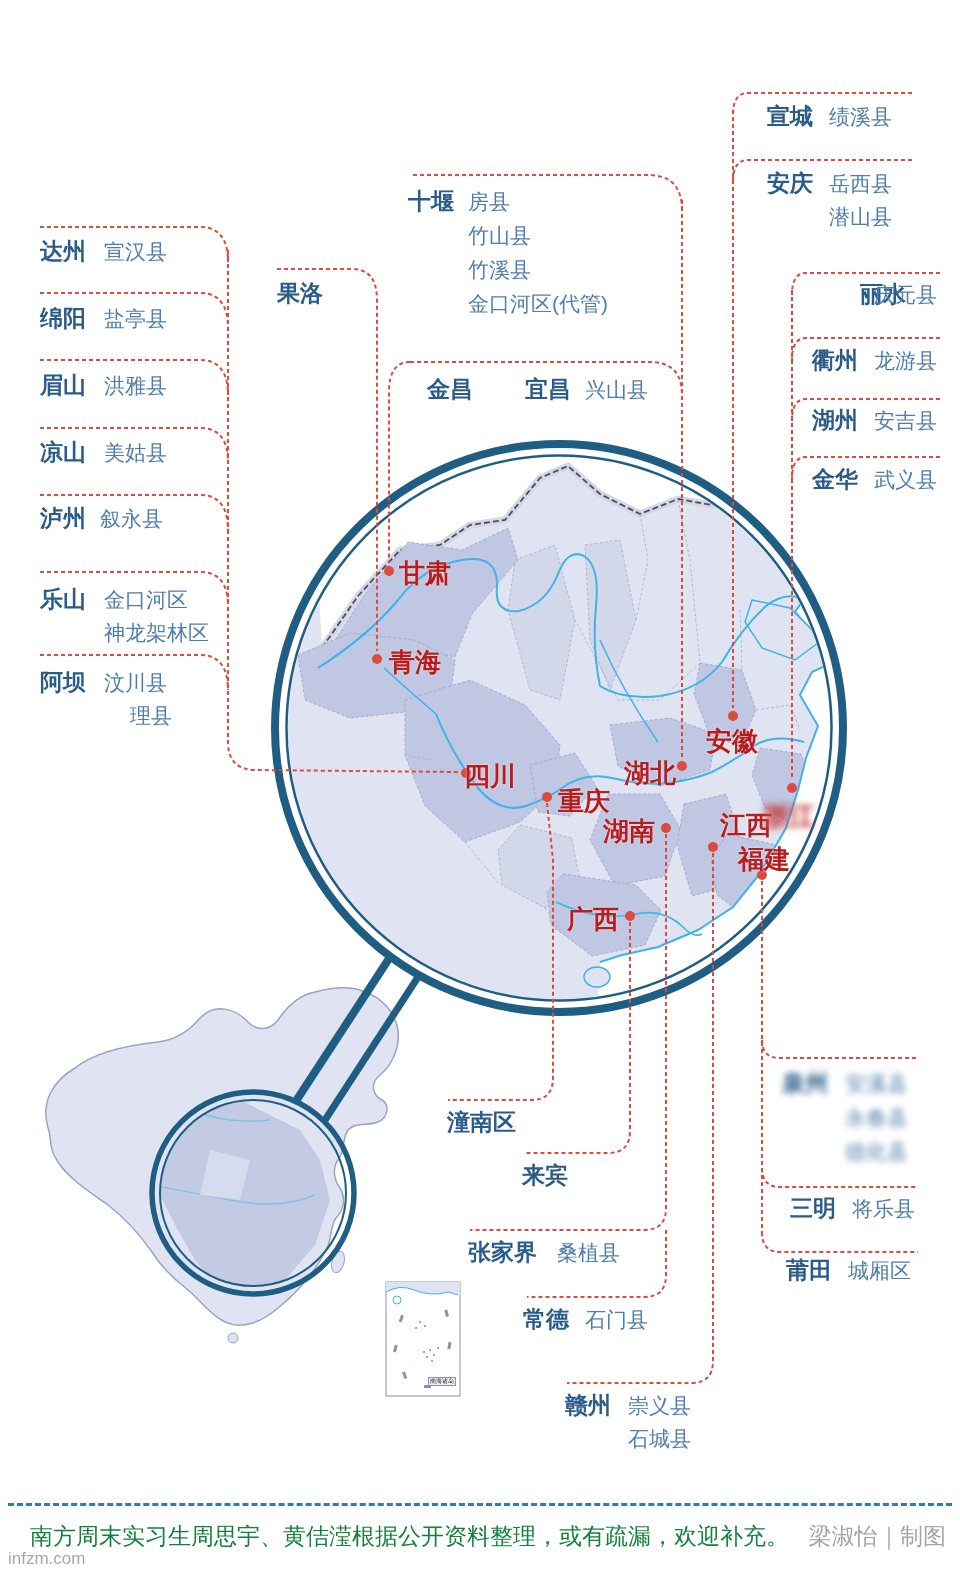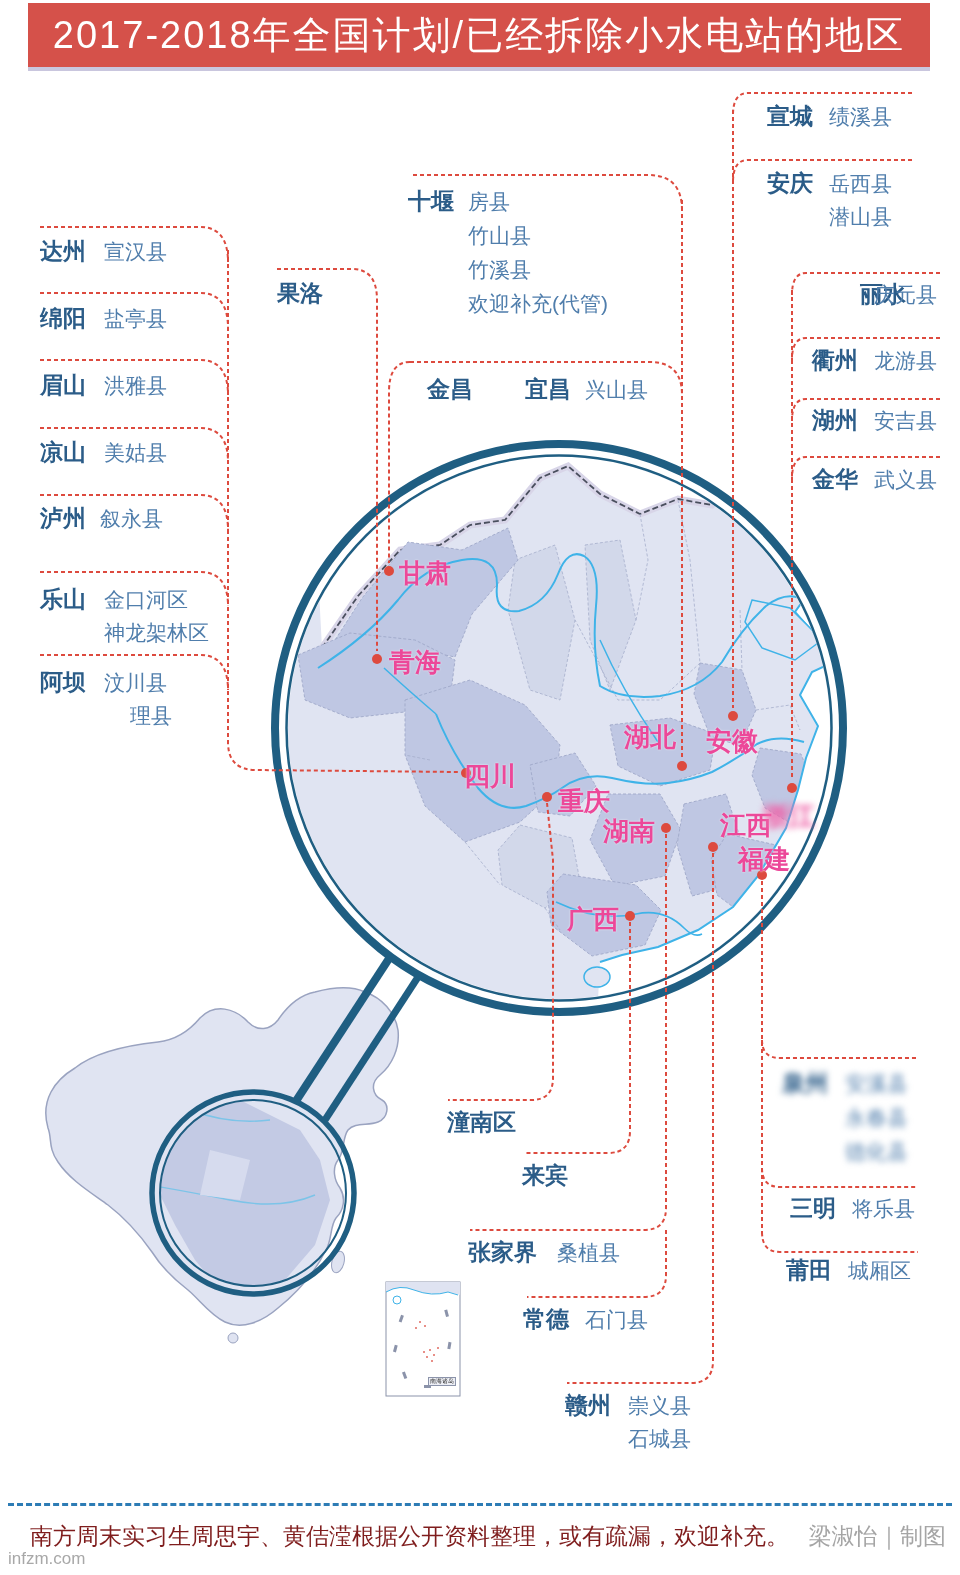--- a/index.html
+++ b/index.html
@@ -3,25 +3,25 @@
 <meta charset="utf-8">
 <style>
   html,body{margin:0;padding:0;background:#ffffff;}
   .poster{position:relative;width:960px;height:1575px;background:#fff;overflow:hidden;
           font-family:"Liberation Sans","DejaVu Sans",sans-serif;}
   .banner{position:absolute;left:28px;top:3px;width:902px;height:64px;background:#d5514a;
           border-bottom:4px solid #c9c6de;display:flex;align-items:center;justify-content:center;
           color:#fff;font-size:38px;letter-spacing:2px;white-space:nowrap;}
   .city{position:absolute;color:#2b5c88;font-weight:bold;font-size:23px;white-space:nowrap;}
   .county{position:absolute;color:#507eac;font-size:21px;white-space:nowrap;}
-  .prov{position:absolute;color:#ec4899;font-weight:bold;font-size:26px;white-space:nowrap;
+  .prov{position:absolute;color:#b91c1c;font-weight:bold;font-size:26px;white-space:nowrap;
         text-shadow:0 0 2px rgba(255,255,255,.8);}
   .censored{filter:blur(3px);}
   svg{position:absolute;left:0;top:0;}
-  .footer-note{position:absolute;left:30px;top:1521px;font-size:23px;color:#7f1d1d;white-space:nowrap;}
+  .footer-note{position:absolute;left:30px;top:1521px;font-size:23px;color:#15803d;white-space:nowrap;}
   .footer-credit{position:absolute;right:14px;top:1521px;font-size:23px;color:#a5a5a5;white-space:nowrap;}
   .watermark{position:absolute;left:8px;top:1549px;font-size:17px;color:#a8a8a8;}
   .rule{position:absolute;left:8px;top:1503px;width:944px;height:0;border-top:3px dashed #2d7cb5;}
   .inset-label{position:absolute;left:428px;top:1377px;font-size:6px;color:#333;background:#eceef5;
                border:1px solid #8b93aa;padding:0 1px;line-height:7px;}
 </style>
 </head>
 <body>
 <div class="poster">
 
@@ -193,23 +193,20 @@
         <circle cx="682" cy="766" r="5"></circle>
         <circle cx="733" cy="716" r="5"></circle>
     <circle cx="666" cy="828" r="5"></circle>
         <circle cx="713" cy="847" r="5"></circle>
         <circle cx="792" cy="788" r="5"></circle>
     <circle cx="762" cy="875" r="5"></circle>
         <circle cx="630" cy="916" r="5"></circle>
   </g>
 </svg>
 
-<div class="banner">
-  <span>2017-2018年全国计划/已经拆除小水电站的地区</span>
-</div>
 
 <div class="city" style="left:40px;top:236px">达州</div>
 <div class="county" style="left:104px;top:238px">宣汉县</div>
 <div class="city" style="left:40px;top:303px">绵阳</div>
 <div class="county" style="left:104px;top:305px">盐亭县</div>
 <div class="city" style="left:40px;top:370px">眉山</div>
 <div class="county" style="left:104px;top:372px">洪雅县</div>
 <div class="city" style="left:40px;top:437px">凉山</div>
 <div class="county" style="left:104px;top:439px">美姑县</div>
 <div class="city" style="left:40px;top:503px">泸州</div>
@@ -219,21 +216,21 @@
 <div class="county" style="left:104px;top:619px">神龙架林区</div>
 <div class="city" style="left:40px;top:667px">阿坝</div>
 <div class="county" style="left:104px;top:669px">汶川县</div>
 <div class="county" style="left:130px;top:702px">理县</div>
 
 <div class="city" style="left:277px;top:278px">果洛</div>
 <div class="city" style="left:408px;top:186px">十堰</div>
 <div class="county" style="left:468px;top:188px">房县</div>
 <div class="county" style="left:468px;top:222px">竹山县</div>
 <div class="county" style="left:468px;top:256px">竹溪县</div>
-<div class="county" style="left:468px;top:290px">欢迎补充(代管)</div>
+<div class="county" style="left:468px;top:290px">金口河区(代管)</div>
 <div class="city" style="left:427px;top:374px">金昌</div>
 <div class="city" style="left:525px;top:374px">宜昌</div>
 <div class="county" style="left:585px;top:376px">兴山县</div>
 
 <div class="city" style="left:767px;top:101px">宣城</div>
 <div class="county" style="left:829px;top:103px">绩溪县</div>
 <div class="city" style="left:767px;top:168px">安庆</div>
 <div class="county" style="left:829px;top:170px">岳西县</div>
 <div class="county" style="left:829px;top:203px">潜山县</div>
 <div class="city" style="left:860px;top:279px">丽水</div>
@@ -261,21 +258,21 @@
 <div class="city" style="left:523px;top:1304px">常德</div>
 <div class="county" style="left:585px;top:1306px">石门县</div>
 <div class="city" style="left:565px;top:1390px">赣州</div>
 <div class="county" style="left:628px;top:1392px">崇义县</div>
 <div class="county" style="left:628px;top:1425px">石城县</div>
 
 <div class="prov" style="left:399px;top:556px">甘肃</div>
 <div class="prov" style="left:389px;top:645px">青海</div>
 <div class="prov" style="left:464px;top:759px">四川</div>
 <div class="prov" style="left:558px;top:784px">重庆</div>
-<div class="prov" style="left:624px;top:720px">湖北</div>
+<div class="prov" style="left:624px;top:756px">湖北</div>
 <div class="prov" style="left:706px;top:724px">安徽</div>
 <div class="prov" style="left:603px;top:814px">湖南</div>
 <div class="prov" style="left:720px;top:808px">江西</div>
 <div class="prov censored" style="left:763px;top:799px">浙江</div>
 <div class="prov" style="left:738px;top:842px">福建</div>
 <div class="prov" style="left:567px;top:902px">广西</div>
 
 <div class="inset-label">南海诸岛</div>
 
 <div class="rule"></div>

